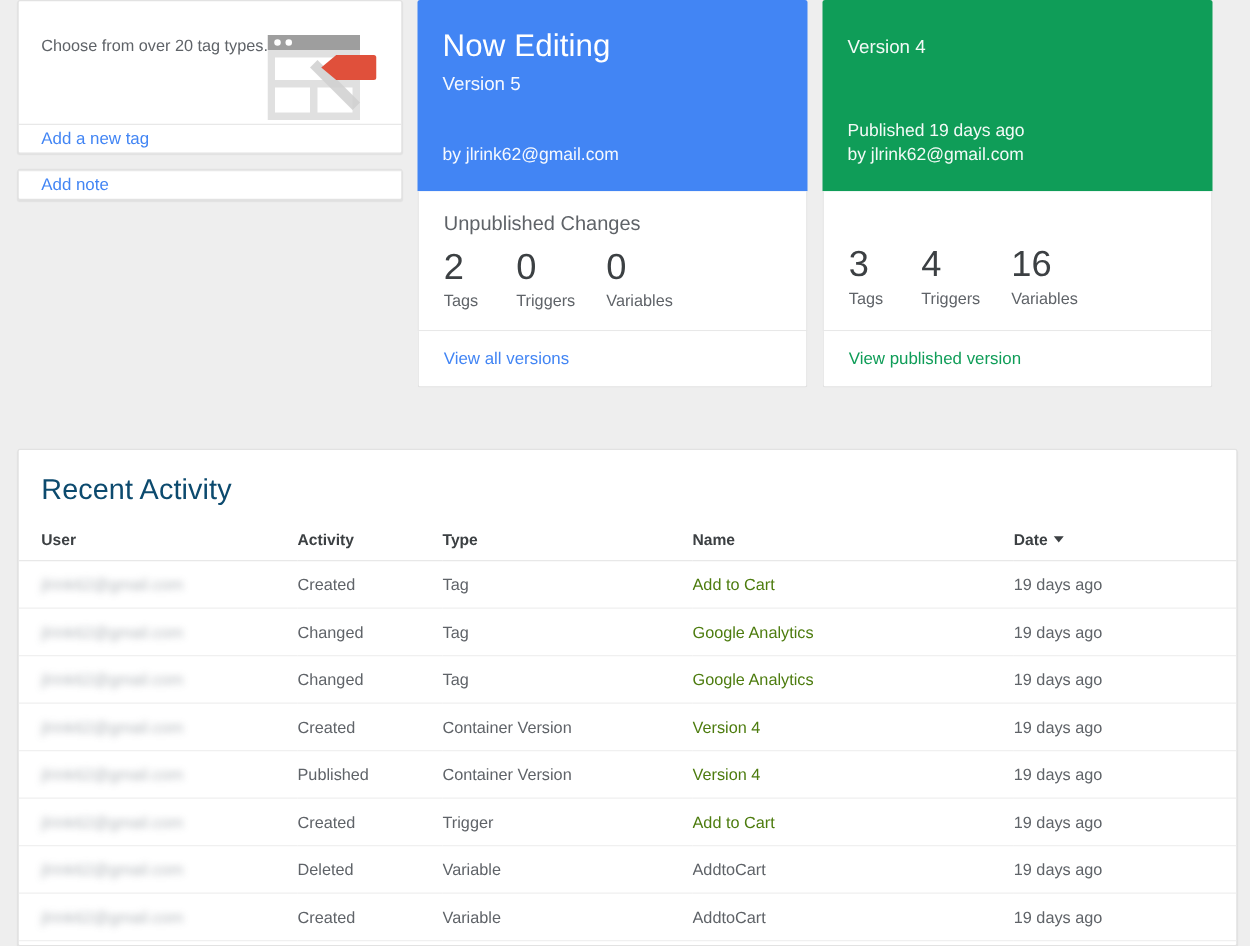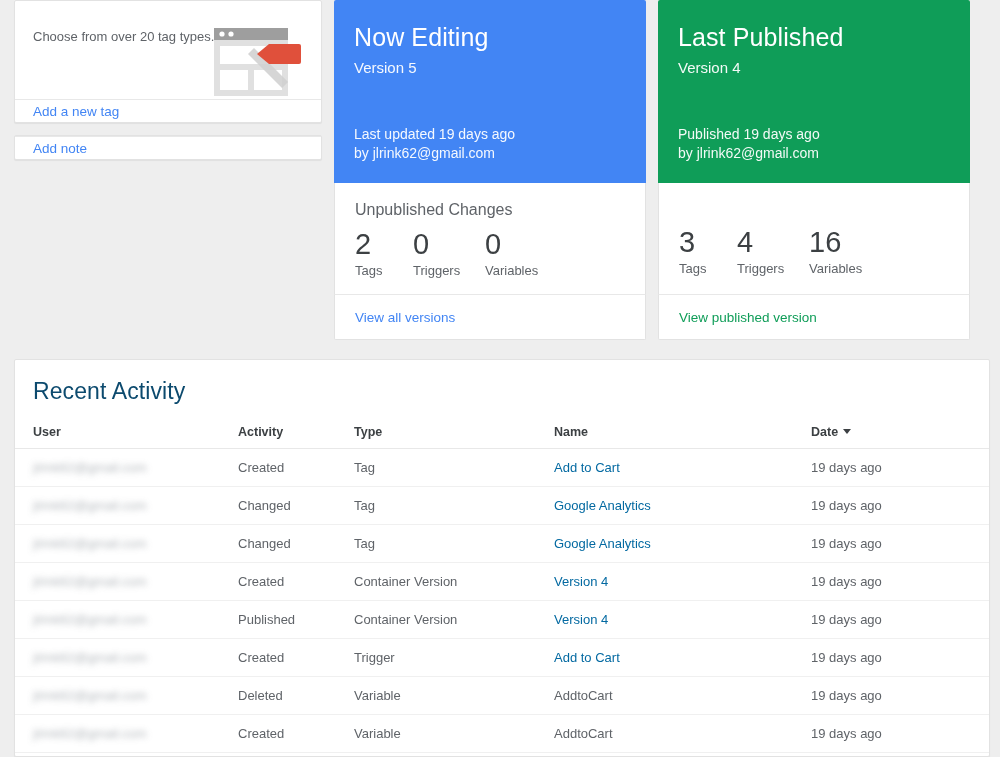--- a/index.html
+++ b/index.html
@@ -81,21 +81,21 @@
     position: absolute;
     right: 14px;
     top: 27px;
     width: 93px;
     height: 68px;
   }
 
   
   .status-head {
     padding: 22px 20px 0 20px;
-    height: 183px;
+    height: 153px;
     color: #ffffff;
     position: relative;
     border-radius: 2px 2px 0 0;
   }
   .status-head.blue { background: #4285f4; }
   .status-head.green { background: #0f9d58; }
   .status-title {
     font-size: 25px;
     font-weight: 400;
     line-height: 30px;
@@ -212,21 +212,21 @@
 
   .redacted {
     display: inline-block;
     color: #9aa0a6;
     filter: blur(3px);
     opacity: 0.75;
     user-select: none;
   }
 
   .name-link {
-    color: #0369a1;
+    color: #4d7c0f;
     text-decoration: none;
     cursor: pointer;
   }
   .name-plain { color: #5f6368; }
 
   .sort-arrow {
     display: inline-block;
     margin-left: 5px;
     width: 0; height: 0;
     border-left: 4.5px solid transparent;
@@ -274,21 +274,20 @@
           <a class="card-link">Add note</a>
         </div>
       </div>
     </div>
 
     <div class="col mid">
       <div class="status-head blue">
         <div class="status-title">Now Editing</div>
         <div class="status-sub">Version 5</div>
         <div class="status-meta">
-          <div>Last updated 19 days ago</div>
           <div>by jlrink62@gmail.com</div>
         </div>
       </div>
       <div class="status-body">
         <div class="changes-label">Unpublished Changes</div>
         <div class="stats">
           <div class="stat tags">
             <div class="stat-num">2</div>
             <div class="stat-lbl">Tags</div>
           </div>
@@ -302,21 +301,20 @@
           </div>
         </div>
       </div>
       <div class="status-footer">
         <a class="card-link">View all versions</a>
       </div>
     </div>
 
     <div class="col right">
       <div class="status-head green">
-        <div class="status-title">Last Published</div>
         <div class="status-sub">Version 4</div>
         <div class="status-meta">
           <div>Published 19 days ago</div>
           <div>by jlrink62@gmail.com</div>
         </div>
       </div>
       <div class="status-body tall">
         <div class="spacer-label"></div>
         <div class="stats">
           <div class="stat tags">

